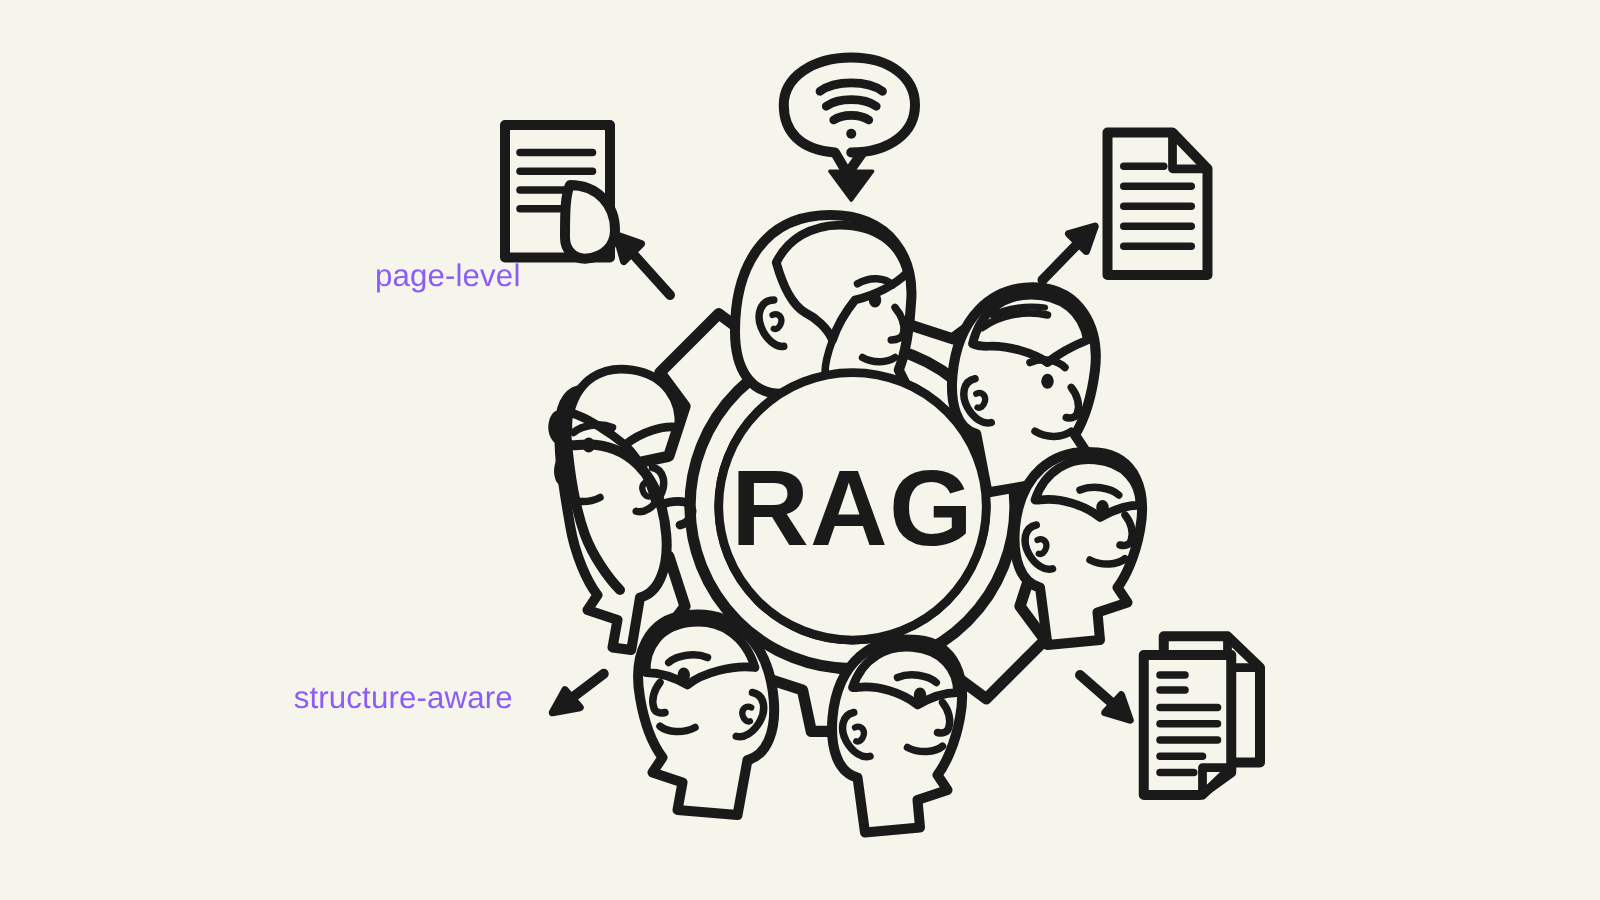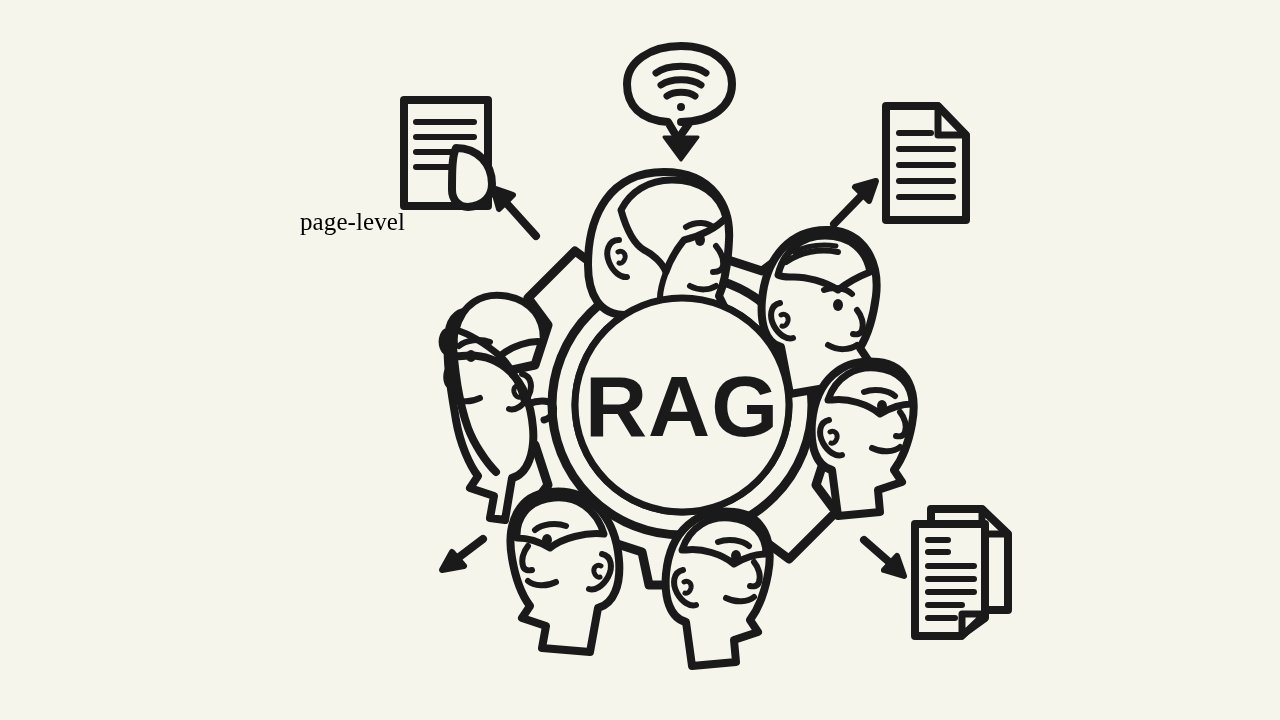--- a/index.html
+++ b/index.html
@@ -21,22 +21,22 @@
   }
   #scene {
     position: absolute;
     inset: 0;
     width: 1280px;
     height: 720px;
     display: block;
   }
   .lbl {
     position: absolute;
-    color: #000000;
-    font-family: Liberation Serif, serif;
+    color: #8b5cf6;
+    font-family: Liberation Sans, sans-serif;
     font-size: 25px;
     font-weight: 400;
     letter-spacing: 0.1px;
     white-space: nowrap;
     line-height: 1;
   }
   #label-page-level { left: 300px; top: 209px; }
   #label-structure-aware { left: 235px; top: 546px; }
   .rag-text {
     font-family: "Liberation Sans", sans-serif;
@@ -231,14 +231,15 @@
 
       <circle cx="682" cy="405" r="107" fill="#f6f5ec" stroke="#1a1a1a" stroke-width="7"></circle>
 
     </g>
 
     <text class="rag-text" x="682" y="436" text-anchor="middle">RAG</text>
   </svg>
 
   <div class="lbl" id="label-page-level">page-level</div>
 
+  <div class="lbl" id="label-structure-aware">structure-aware</div>
 
 </div>
 
 </body></html>

